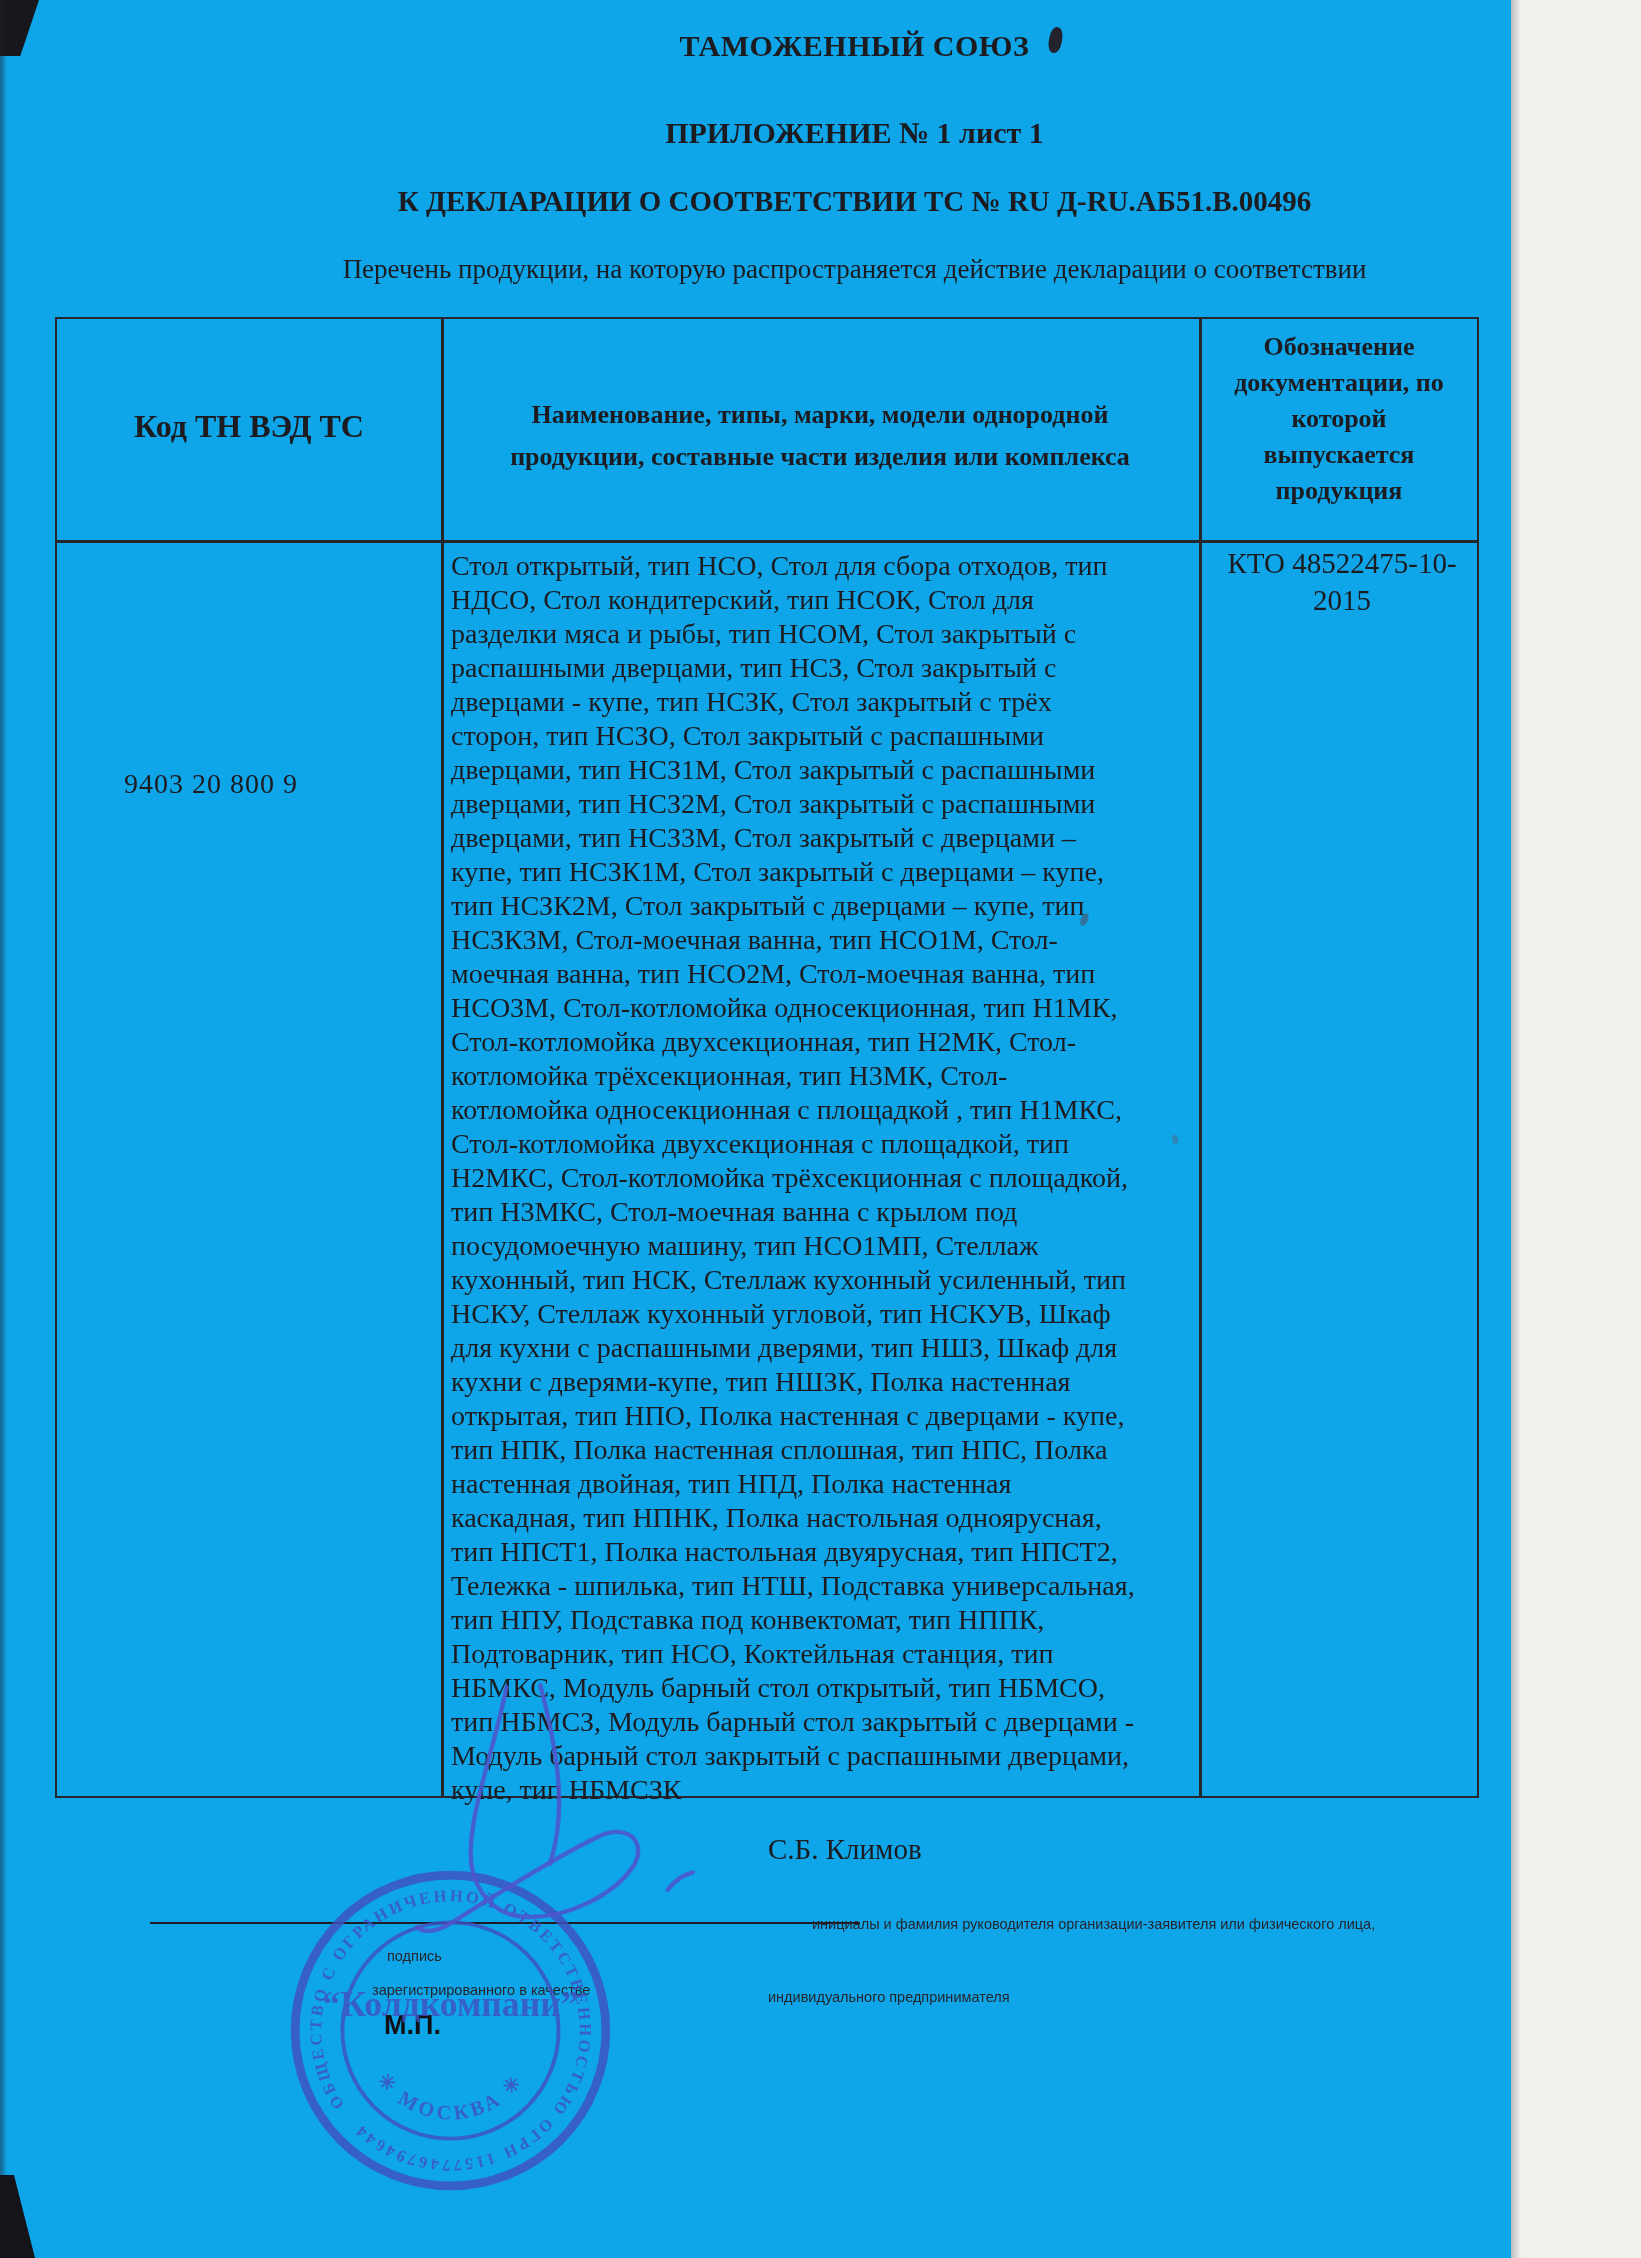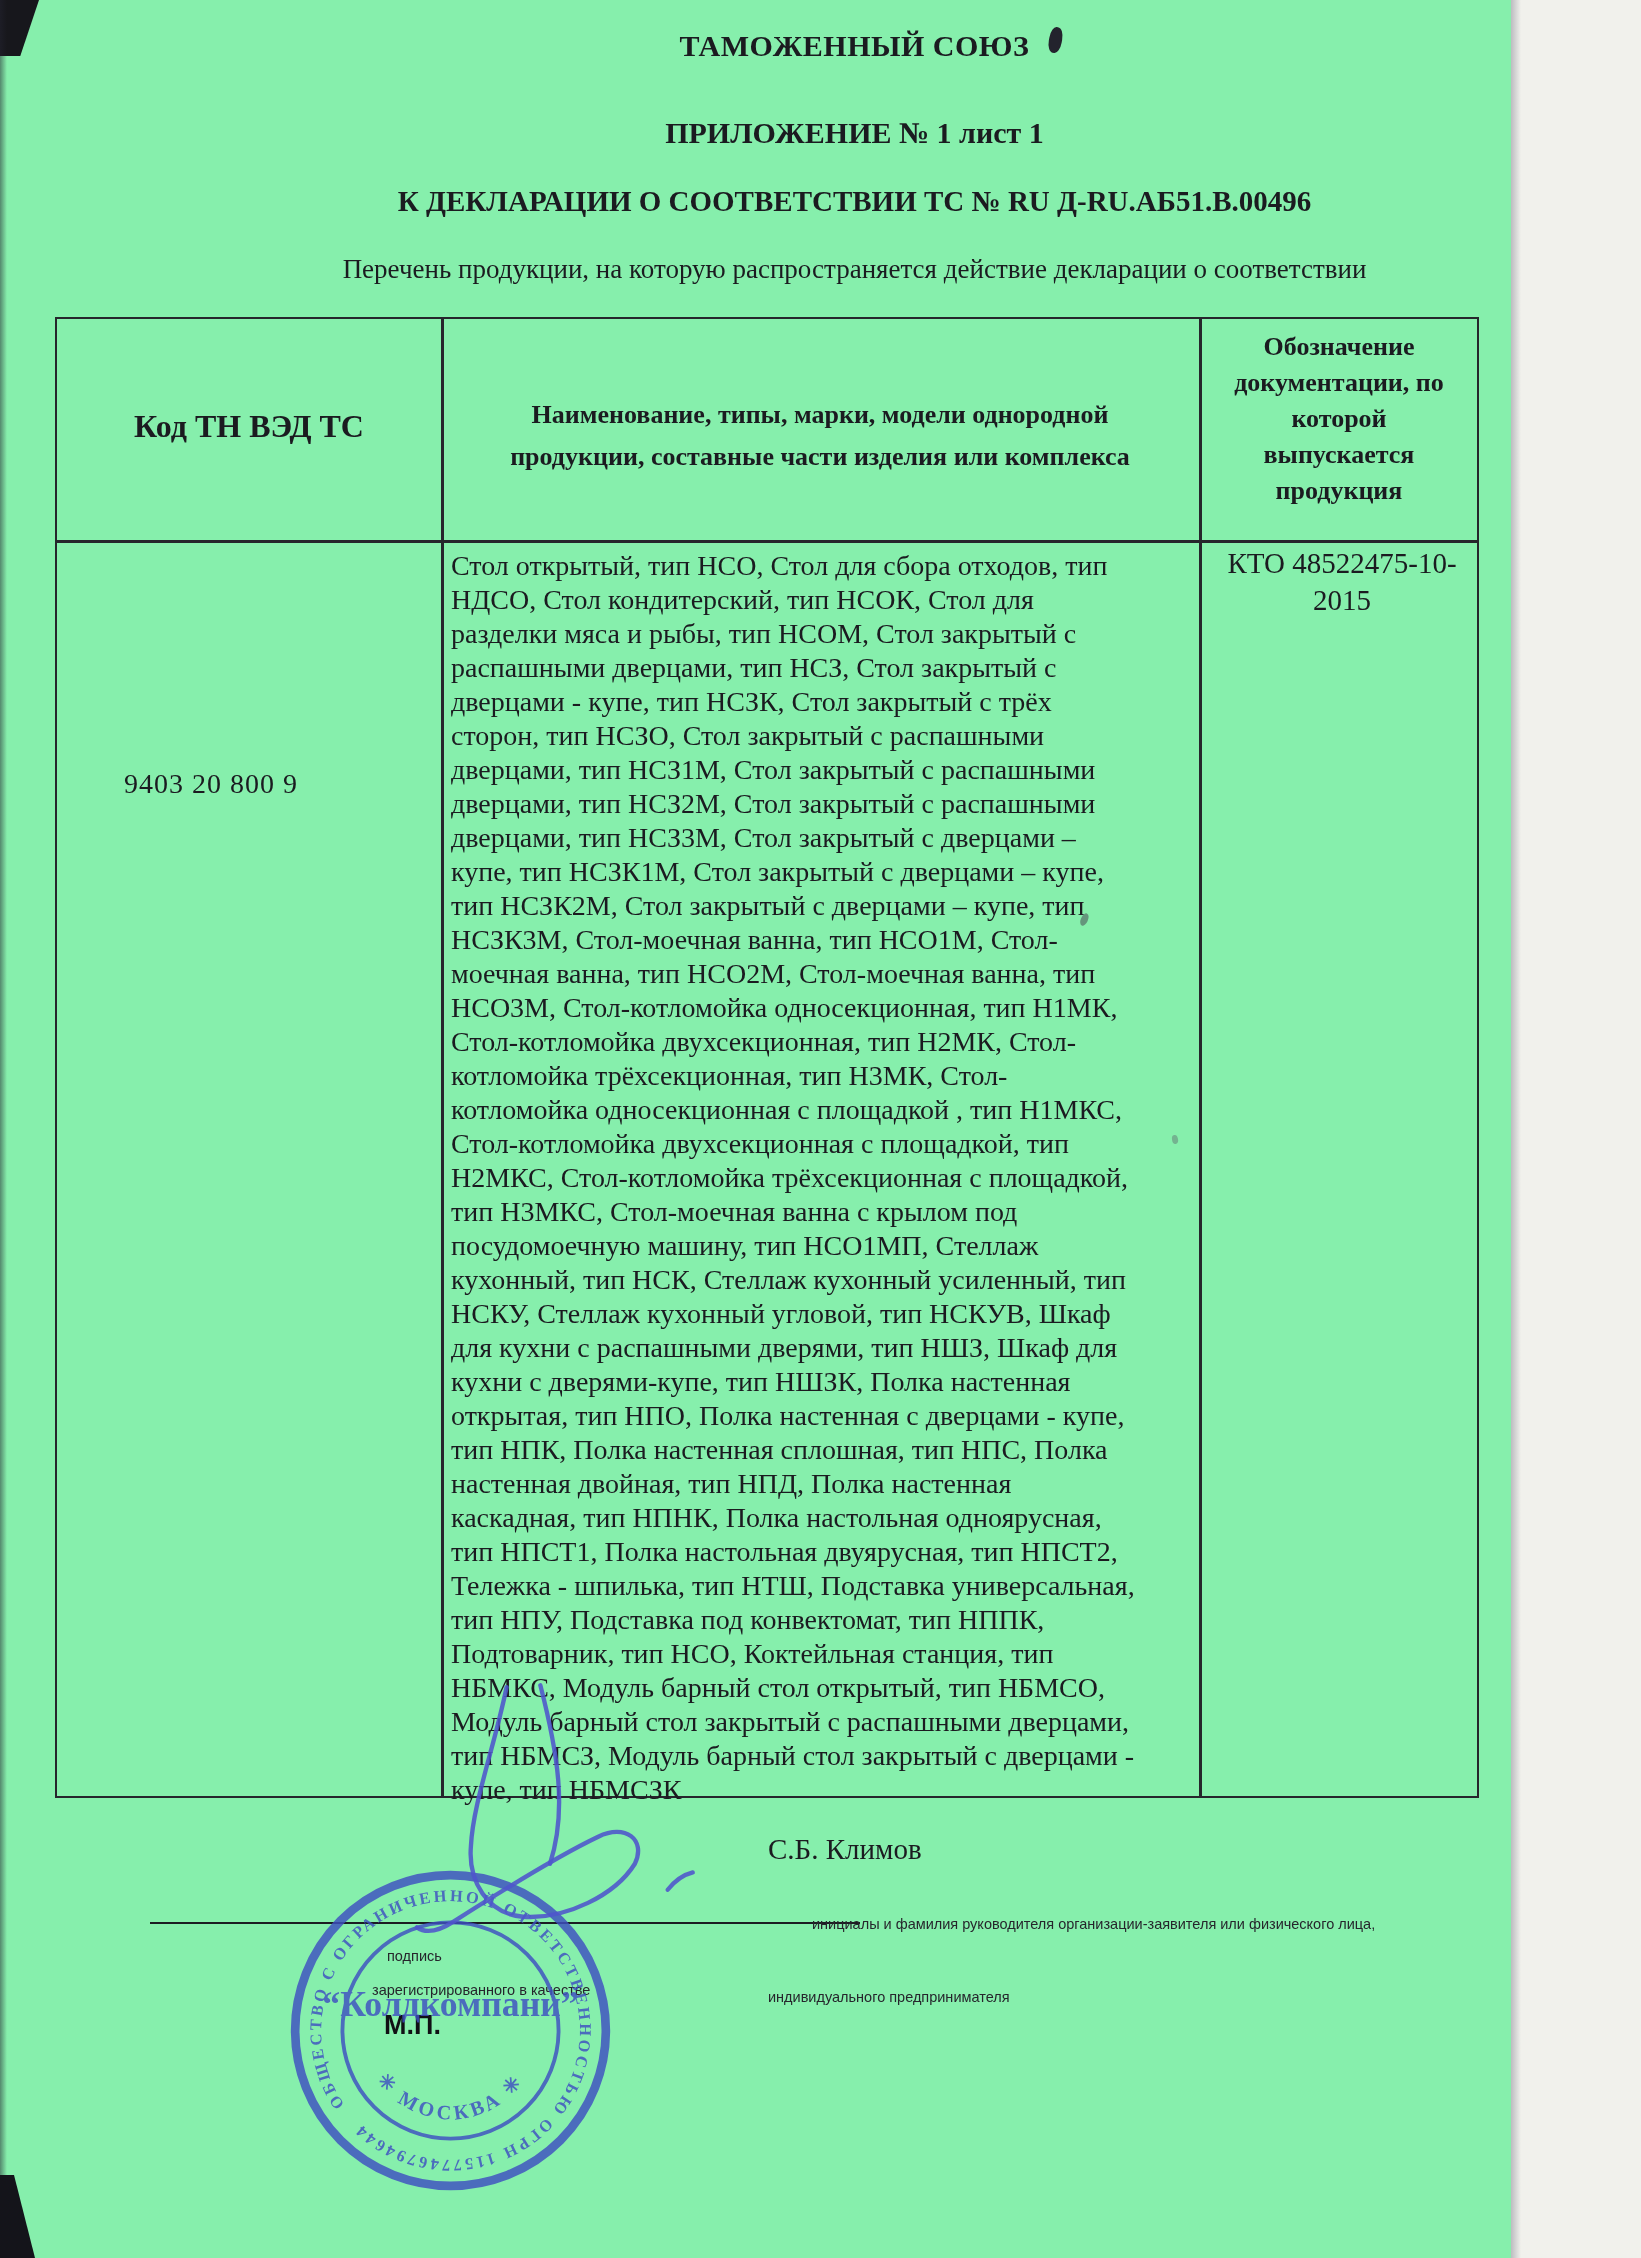--- a/index.html
+++ b/index.html
@@ -1,16 +1,16 @@
 <!DOCTYPE html>
 <html><head>
 <meta charset="utf-8">
 <style>
   html,body{margin:0;padding:0;background:#d8d8d4;}
-  .page{position:relative;width:1641px;height:2258px;background:#86efac;overflow:hidden;
+  .page{position:relative;width:1641px;height:2258px;background:#0ea5e9;overflow:hidden;
         font-family:"Liberation Serif","DejaVu Serif",serif;color:#1b1b20;}
   
   .scan-band{position:absolute;top:0;right:0;width:130px;height:100%;background:#f1f1ec;}
   .scan-band::before{content:"";position:absolute;left:0;top:0;width:9.7px;height:100%;
         background:linear-gradient(to right,rgba(90,90,110,.35),rgba(0,0,0,0));}
   
   .corner-tl{position:absolute;left:0;top:0;width:39px;height:56px;background:#17171c;
         clip-path:polygon(0 0,100% 0,52% 100%,0 100%);}
   .edge-left{position:absolute;left:0;top:0;width:6.8px;height:100%;
         background:linear-gradient(to right,rgba(35,35,48,.5),rgba(0,0,0,0));}
@@ -128,22 +128,22 @@
         <div class="pl">кухни с дверями-купе, тип НШЗК, Полка настенная</div>
         <div class="pl">открытая, тип НПО, Полка настенная с дверцами - купе,</div>
         <div class="pl">тип НПК, Полка настенная сплошная, тип НПС, Полка</div>
         <div class="pl">настенная двойная, тип НПД, Полка настенная</div>
         <div class="pl">каскадная, тип НПНК, Полка настольная одноярусная,</div>
         <div class="pl">тип НПСТ1, Полка настольная двуярусная, тип НПСТ2,</div>
         <div class="pl">Тележка - шпилька, тип НТШ, Подставка универсальная,</div>
         <div class="pl">тип НПУ, Подставка под конвектомат, тип НППК,</div>
         <div class="pl">Подтоварник, тип НСО, Коктейльная станция, тип</div>
         <div class="pl">НБМКС, Модуль барный стол открытый, тип НБМСО,</div>
+        <div class="pl">тип НБМСЗ, Модуль барный стол закрытый с дверцами -</div>
         <div class="pl">Модуль барный стол закрытый с распашными дверцами,</div>
-        <div class="pl">тип НБМСЗ, Модуль барный стол закрытый с дверцами -</div>
         <div class="pl">купе, тип НБМСЗК</div>
       </div>
     <div class="doc">
         <div class="pl">КТО 48522475-10-</div>
         <div class="pl">2015</div>
       </div>
   </div>
 
   <div class="sig-name">С.Б. Климов</div>
   <div class="sig-line"></div>

